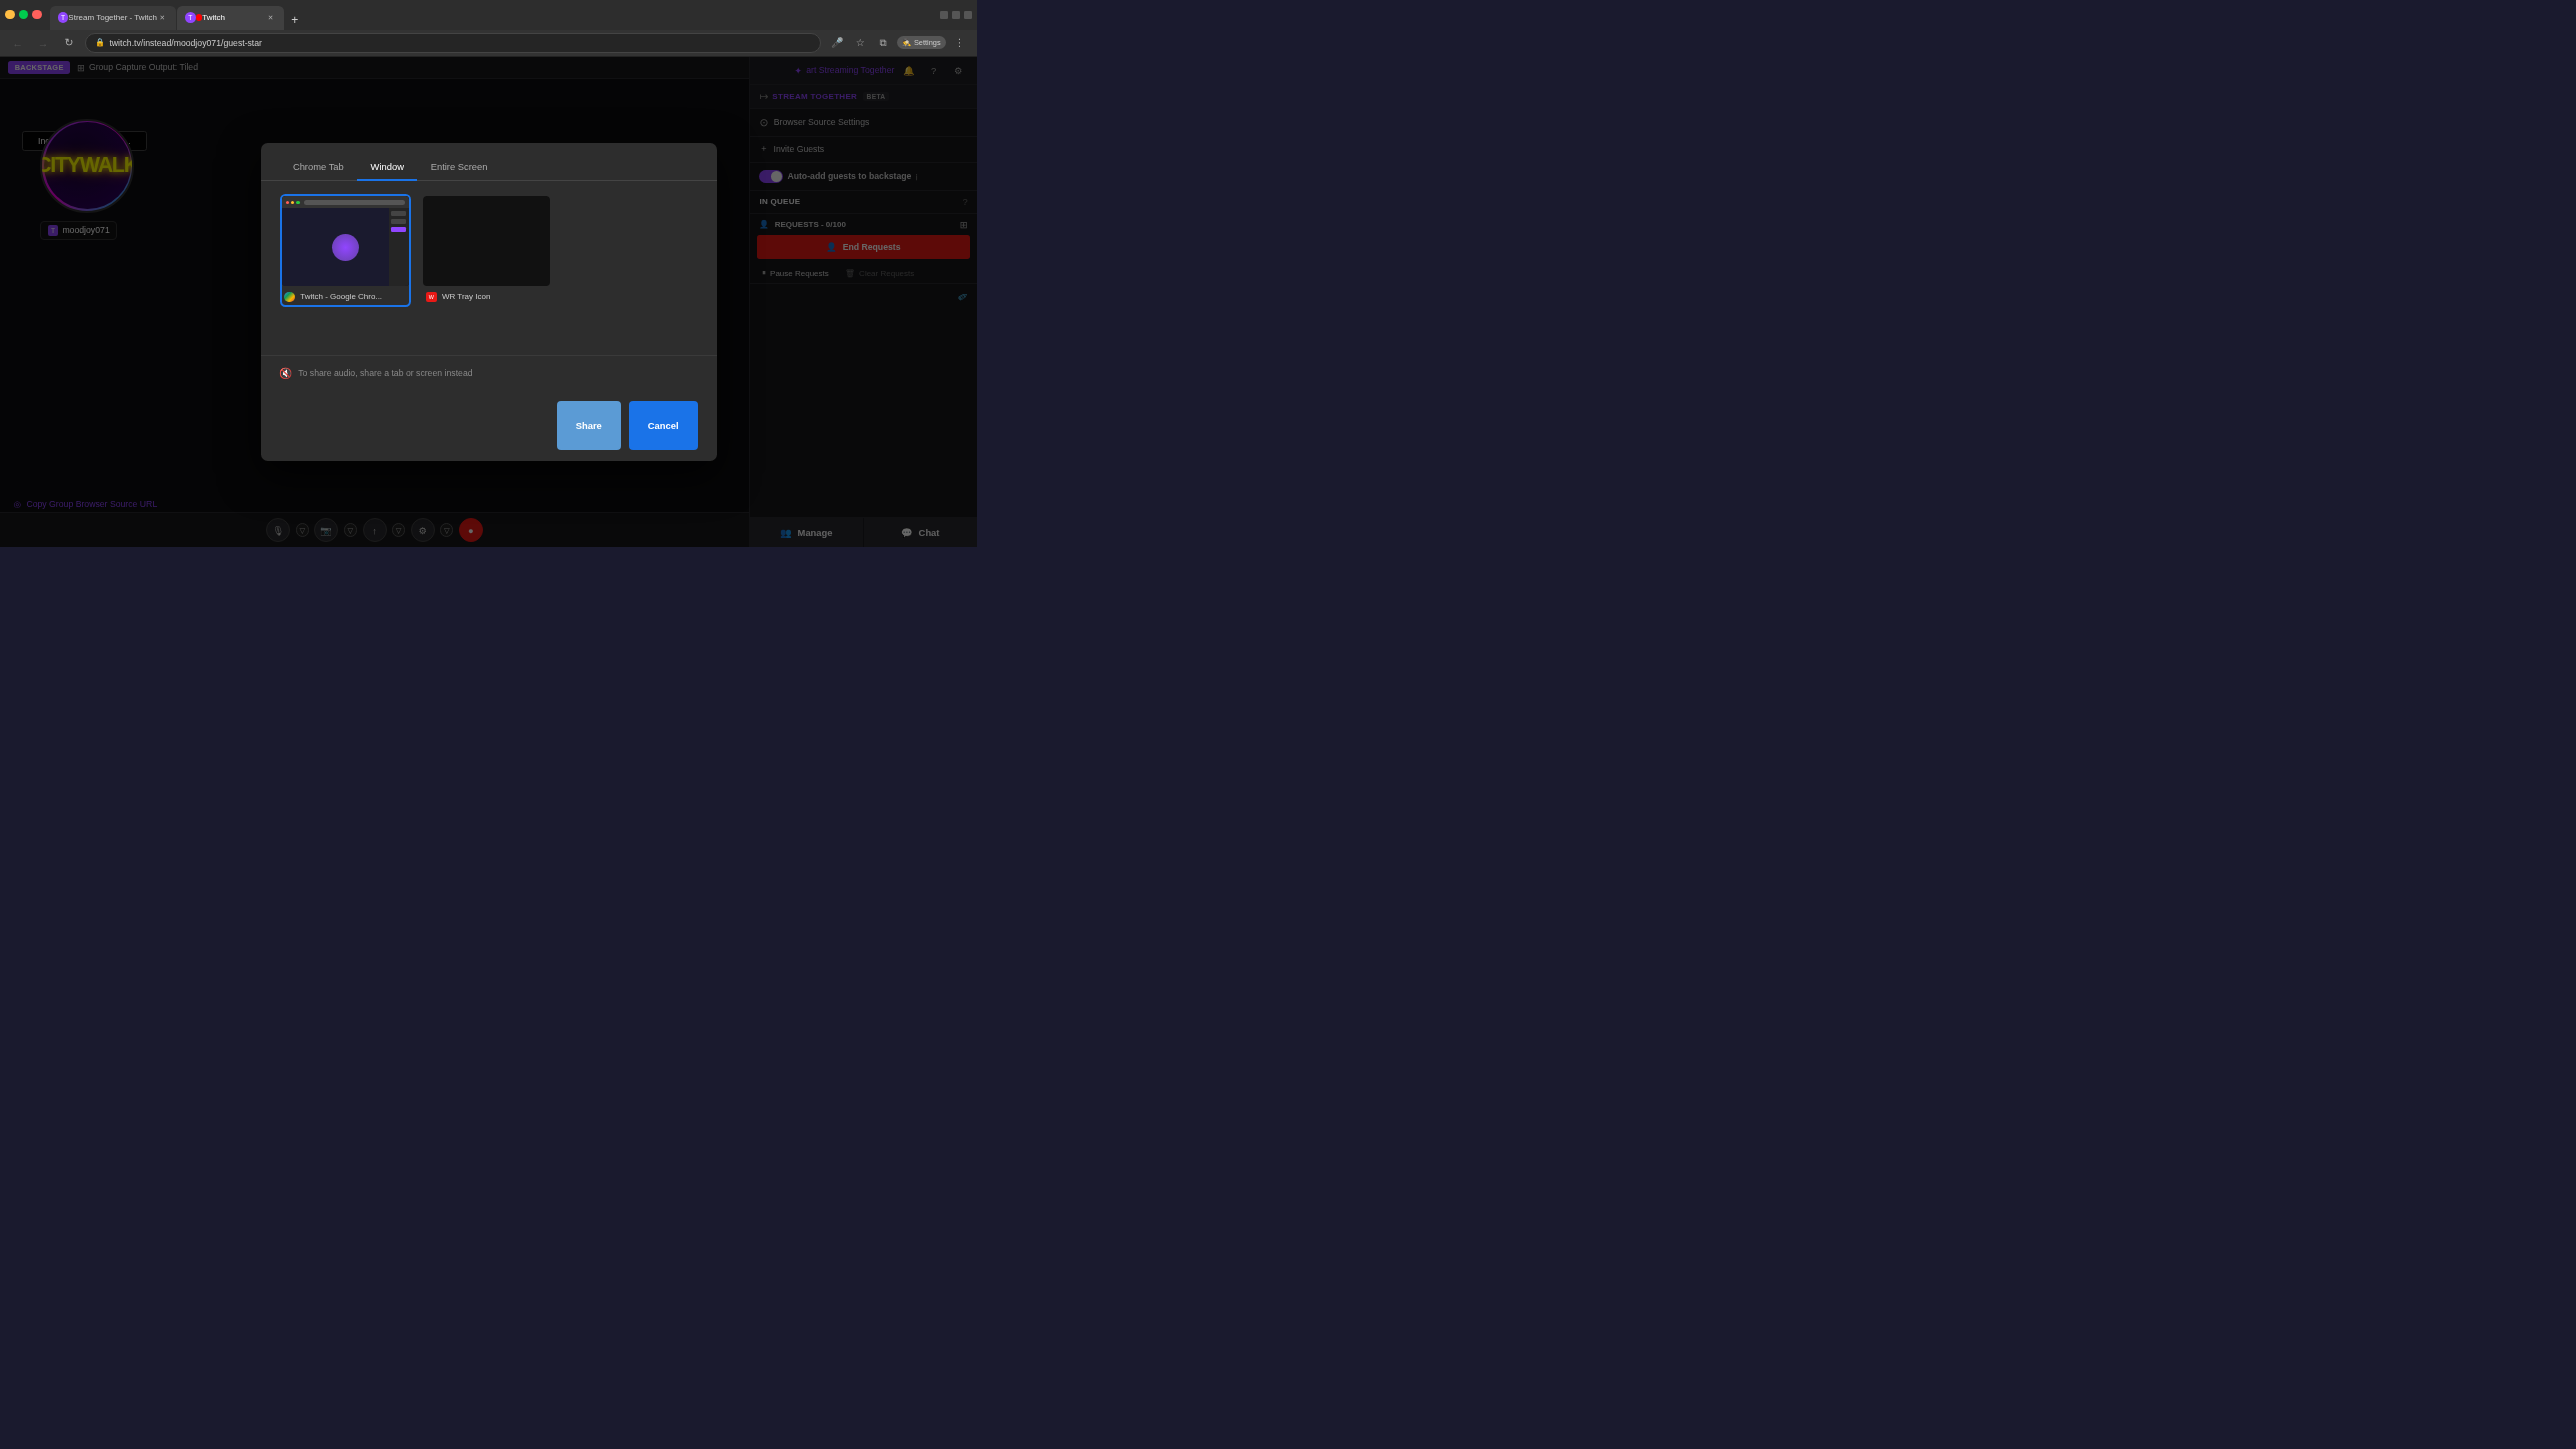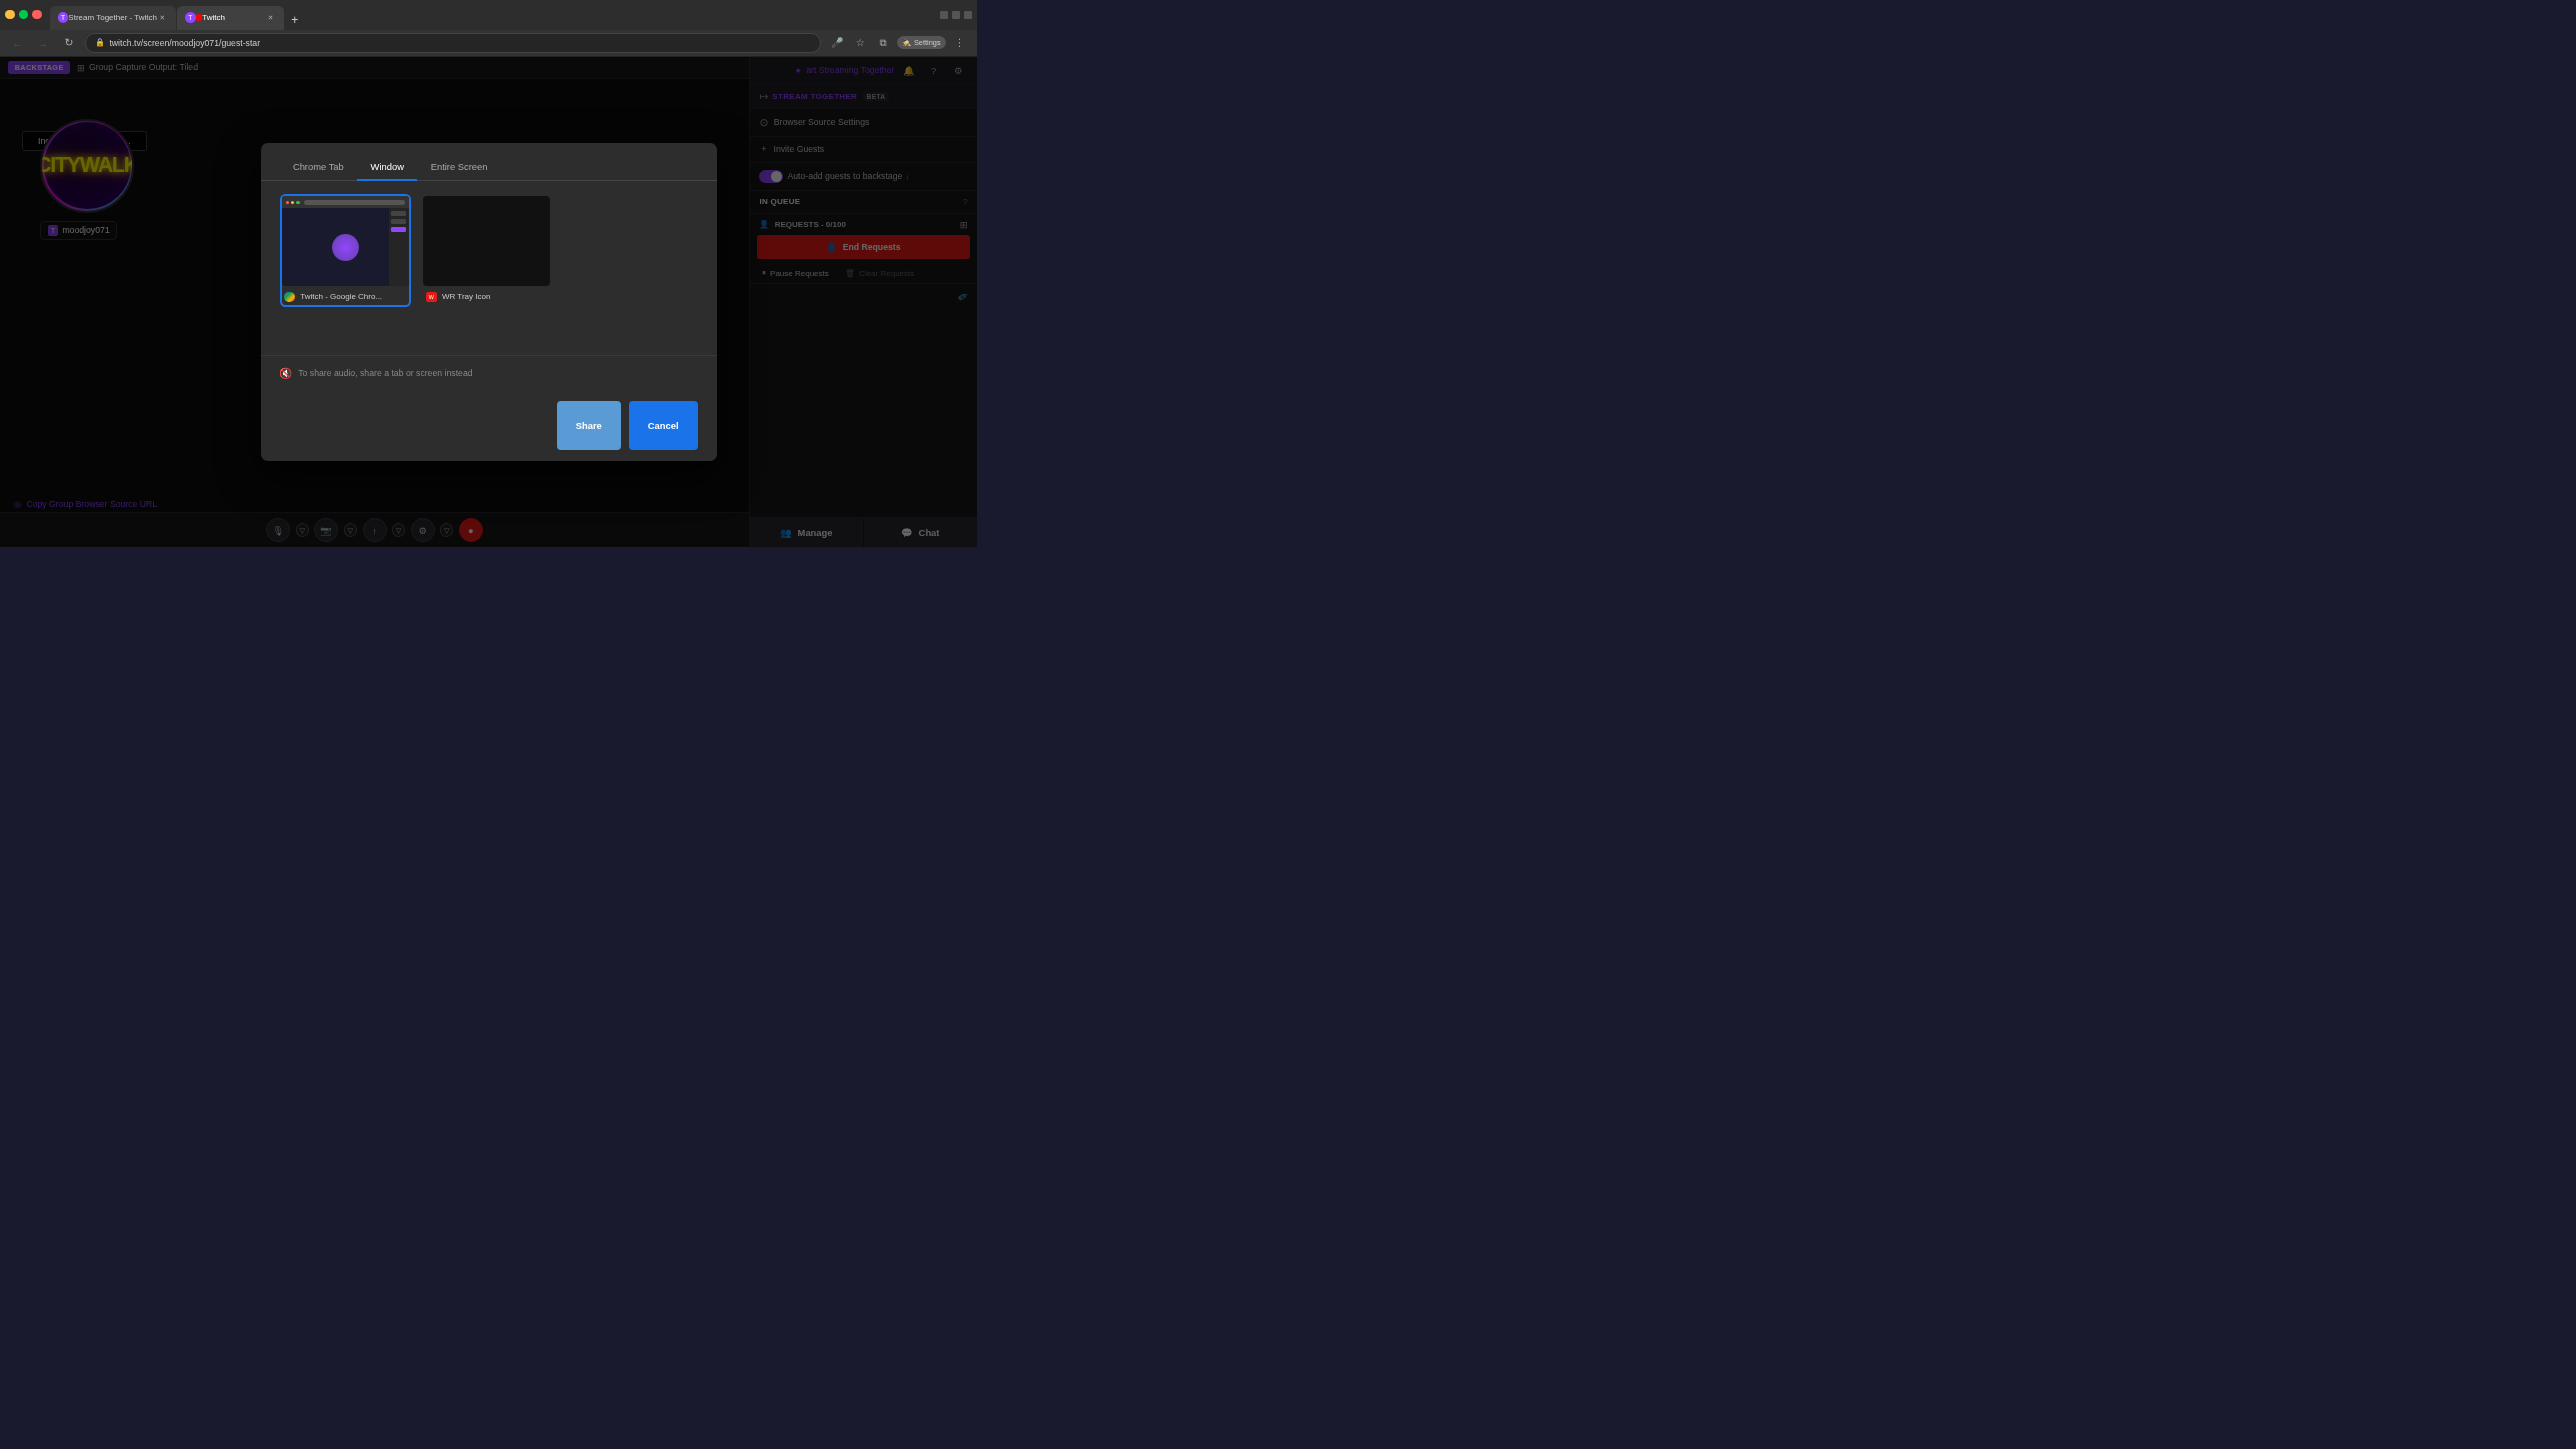--- a/index.html
+++ b/index.html
@@ -429,20 +429,21 @@
       width: 100%;
       text-align: left;
     }
 
     .auto-add-row {
       display: flex;
       align-items: flex-start;
       justify-content: space-between;
       padding: 6.7px 9.4px;
       border-bottom: 0.7px solid #2a2a2e;
+      font-weight: bold;
     }
     .auto-add-label {
       display: flex;
       align-items: center;
       gap: 4px;
       color: #ccc;
       font-size: 8.7px;
     }
     .toggle-switch {
       width: 24px; height: 13.4px;
@@ -850,21 +851,21 @@
     <button class="win-btn" style="background:#555;border-radius:1.3px;width:8px;height:8px;"></button>
   </div>
 </div>
 
 <div class="address-bar-row">
   <button class="nav-btn disabled">←</button>
   <button class="nav-btn disabled">→</button>
   <button class="nav-btn">↻</button>
   <div class="address-input">
     <span class="address-icon">🔒</span>
-    <span>twitch.tv/screen/moodjoy071/guest-star</span>
+    <span>twitch.tv/instead/moodjoy071/guest-star</span>
   </div>
   <div class="toolbar-icons">
     <button class="toolbar-icon">🎤</button>
     <button class="toolbar-icon">☆</button>
     <button class="toolbar-icon">⧉</button>
     <div class="incognito-badge">
       <span>🕵</span>
       <span>Settings</span>
     </div>
     <button class="toolbar-icon">⋮</button>

